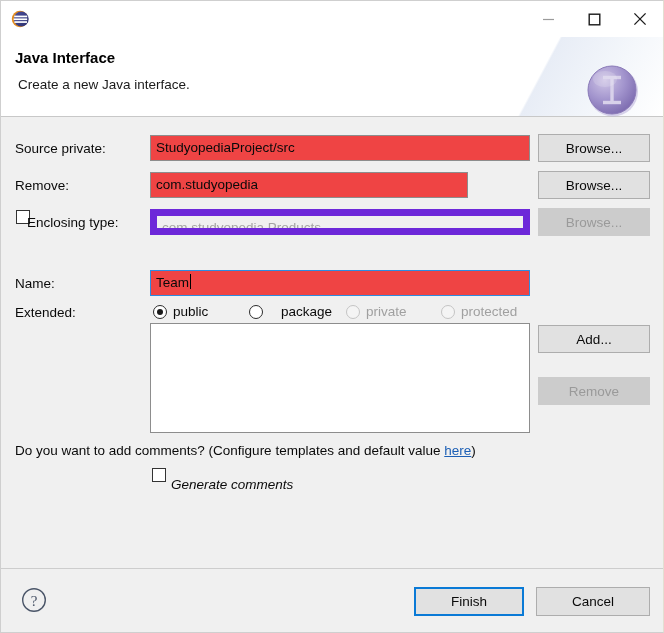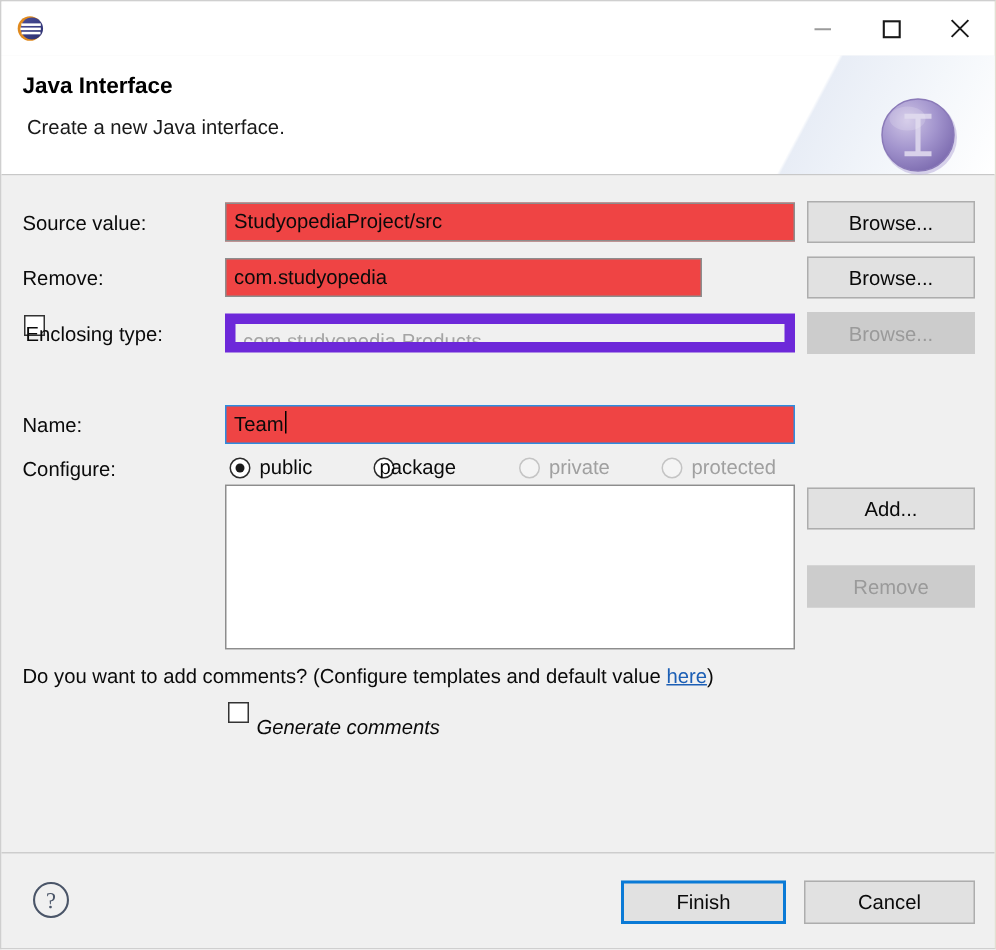--- a/index.html
+++ b/index.html
@@ -290,43 +290,43 @@
           <line x1="27" y1="15.5" x2="27" y2="40.5"></line>
           <line x1="18" y1="40.5" x2="36" y2="40.5"></line>
         </g>
         <ellipse cx="20" cy="17" rx="12" ry="8" fill="#ffffff" opacity="0.16"></ellipse>
       </svg>
     </div>
   </div>
 
   <div id="body">
 
-    <div class="lbl" style="left:14px; top:24px;">Source value:</div>
+    <div class="lbl" style="left:14px; top:24px;">Source private:</div>
     <div class="txt" style="left:149px; top:18px; width:380px;">StudyopediaProject/src</div>
     <button class="btn" style="left:537px; top:17px; width:112px;">Browse...</button>
 
     <div class="lbl" style="left:14px; top:61px;">Remove:</div>
     <div class="txt" style="left:149px; top:55px; width:318px;">com.studyopedia</div>
     <button class="btn" style="left:537px; top:54px; width:112px;">Browse...</button>
 
     <div class="cbx" style="left:15px; top:93px;"></div>
-    <div class="lbl" style="left:16px; top:98px;">Enclosing type:</div>
+    <div class="lbl" style="left:26px; top:98px;">Enclosing type:</div>
     <div class="txt disabled" style="left:149px; top:92px; width:380px;">com.studyopedia.Products</div>
     <button class="btn disabled" style="left:537px; top:91px; width:112px;">Browse...</button>
 
     <div class="lbl" style="left:14px; top:159px;">Name:</div>
     <div class="txt focused" style="left:149px; top:153px; width:380px;"><span>Team</span><span class="caret"></span></div>
 
-    <div class="lbl" style="left:14px; top:188px;">Configure:</div>
+    <div class="lbl" style="left:14px; top:188px;">Extended:</div>
 
     <div class="radio checked" style="left:152px; top:188px;"></div>
     <div class="lbl" style="left:172px; top:187px;">public</div>
 
     <div class="radio" style="left:248px; top:188px;"></div>
-    <div class="lbl" style="left:252px; top:187px;text-align:right;">package</div>
+    <div class="lbl" style="left:280px; top:187px;text-align:right;">package</div>
 
     <div class="radio disabled" style="left:345px; top:188px;"></div>
     <div class="lbl disabled" style="left:365px; top:187px;">private</div>
 
     <div class="radio disabled" style="left:440px; top:188px;"></div>
     <div class="lbl disabled" style="left:460px; top:187px;">protected</div>
 
     <div class="listbox" style="left:149px; top:206px; width:380px; height:110px;"></div>
     <button class="btn" style="left:537px; top:208px; width:112px;">Add...</button>
     <button class="btn disabled" style="left:537px; top:260px; width:112px;">Remove</button>

